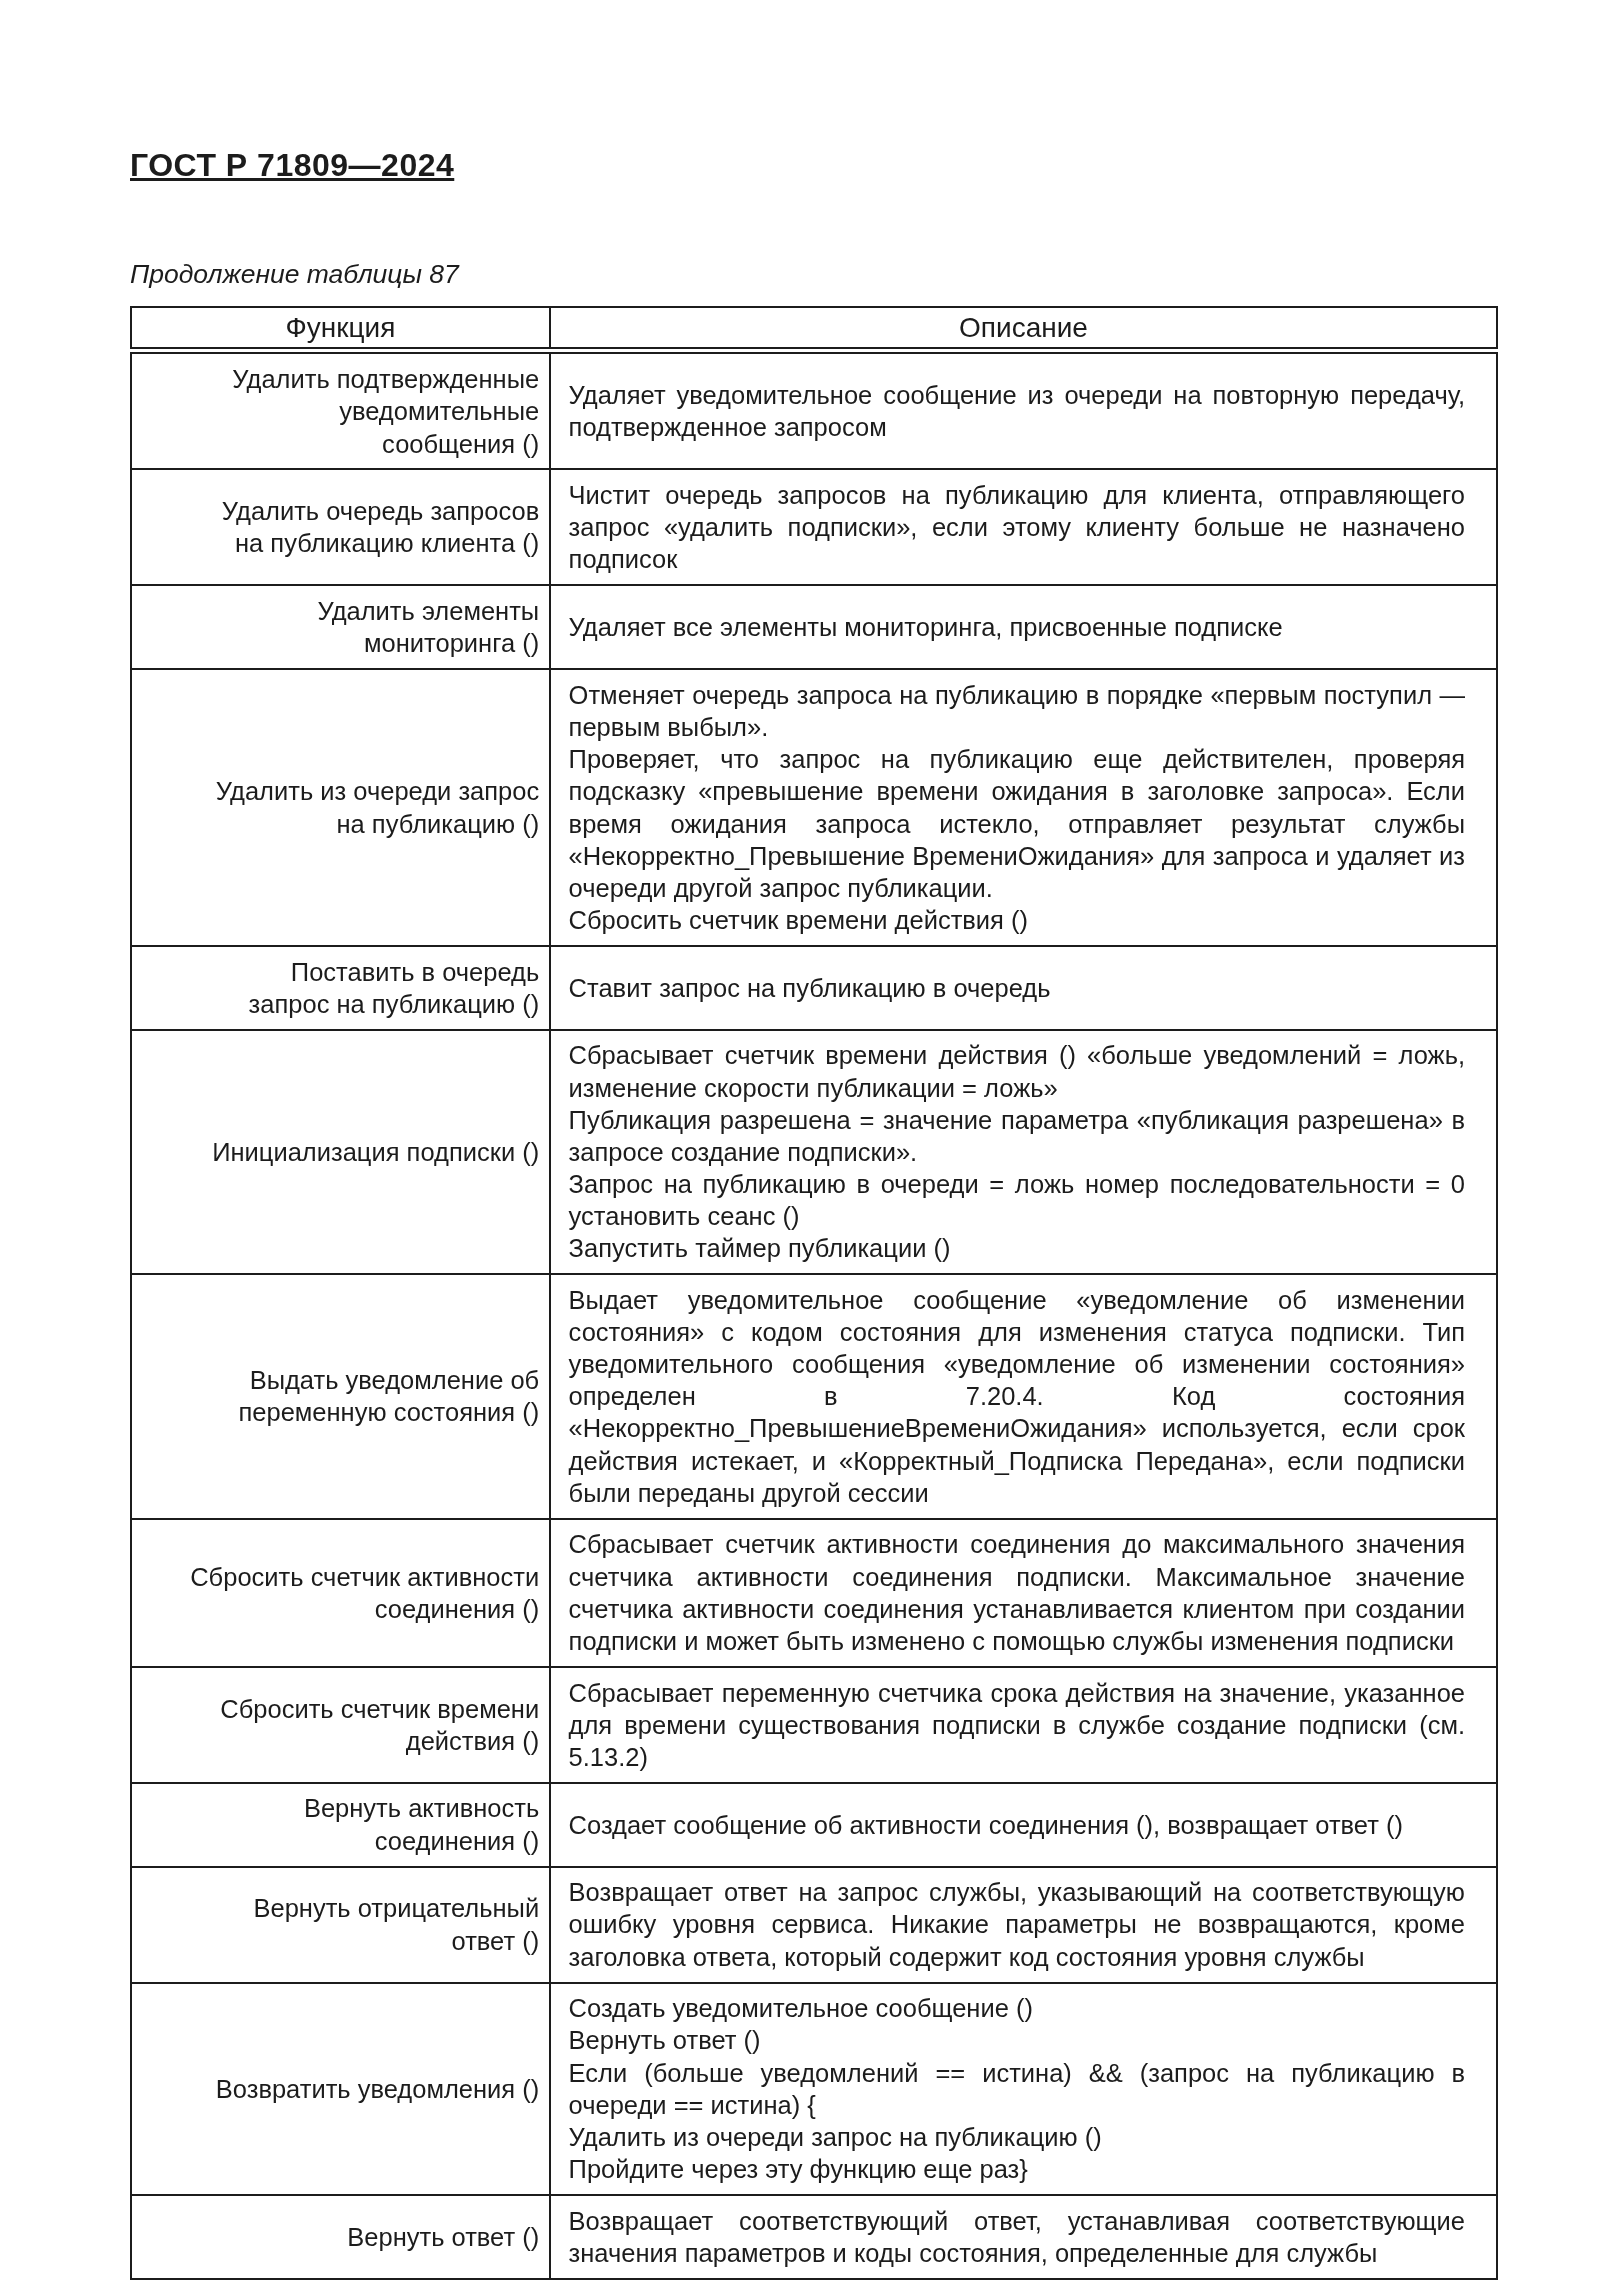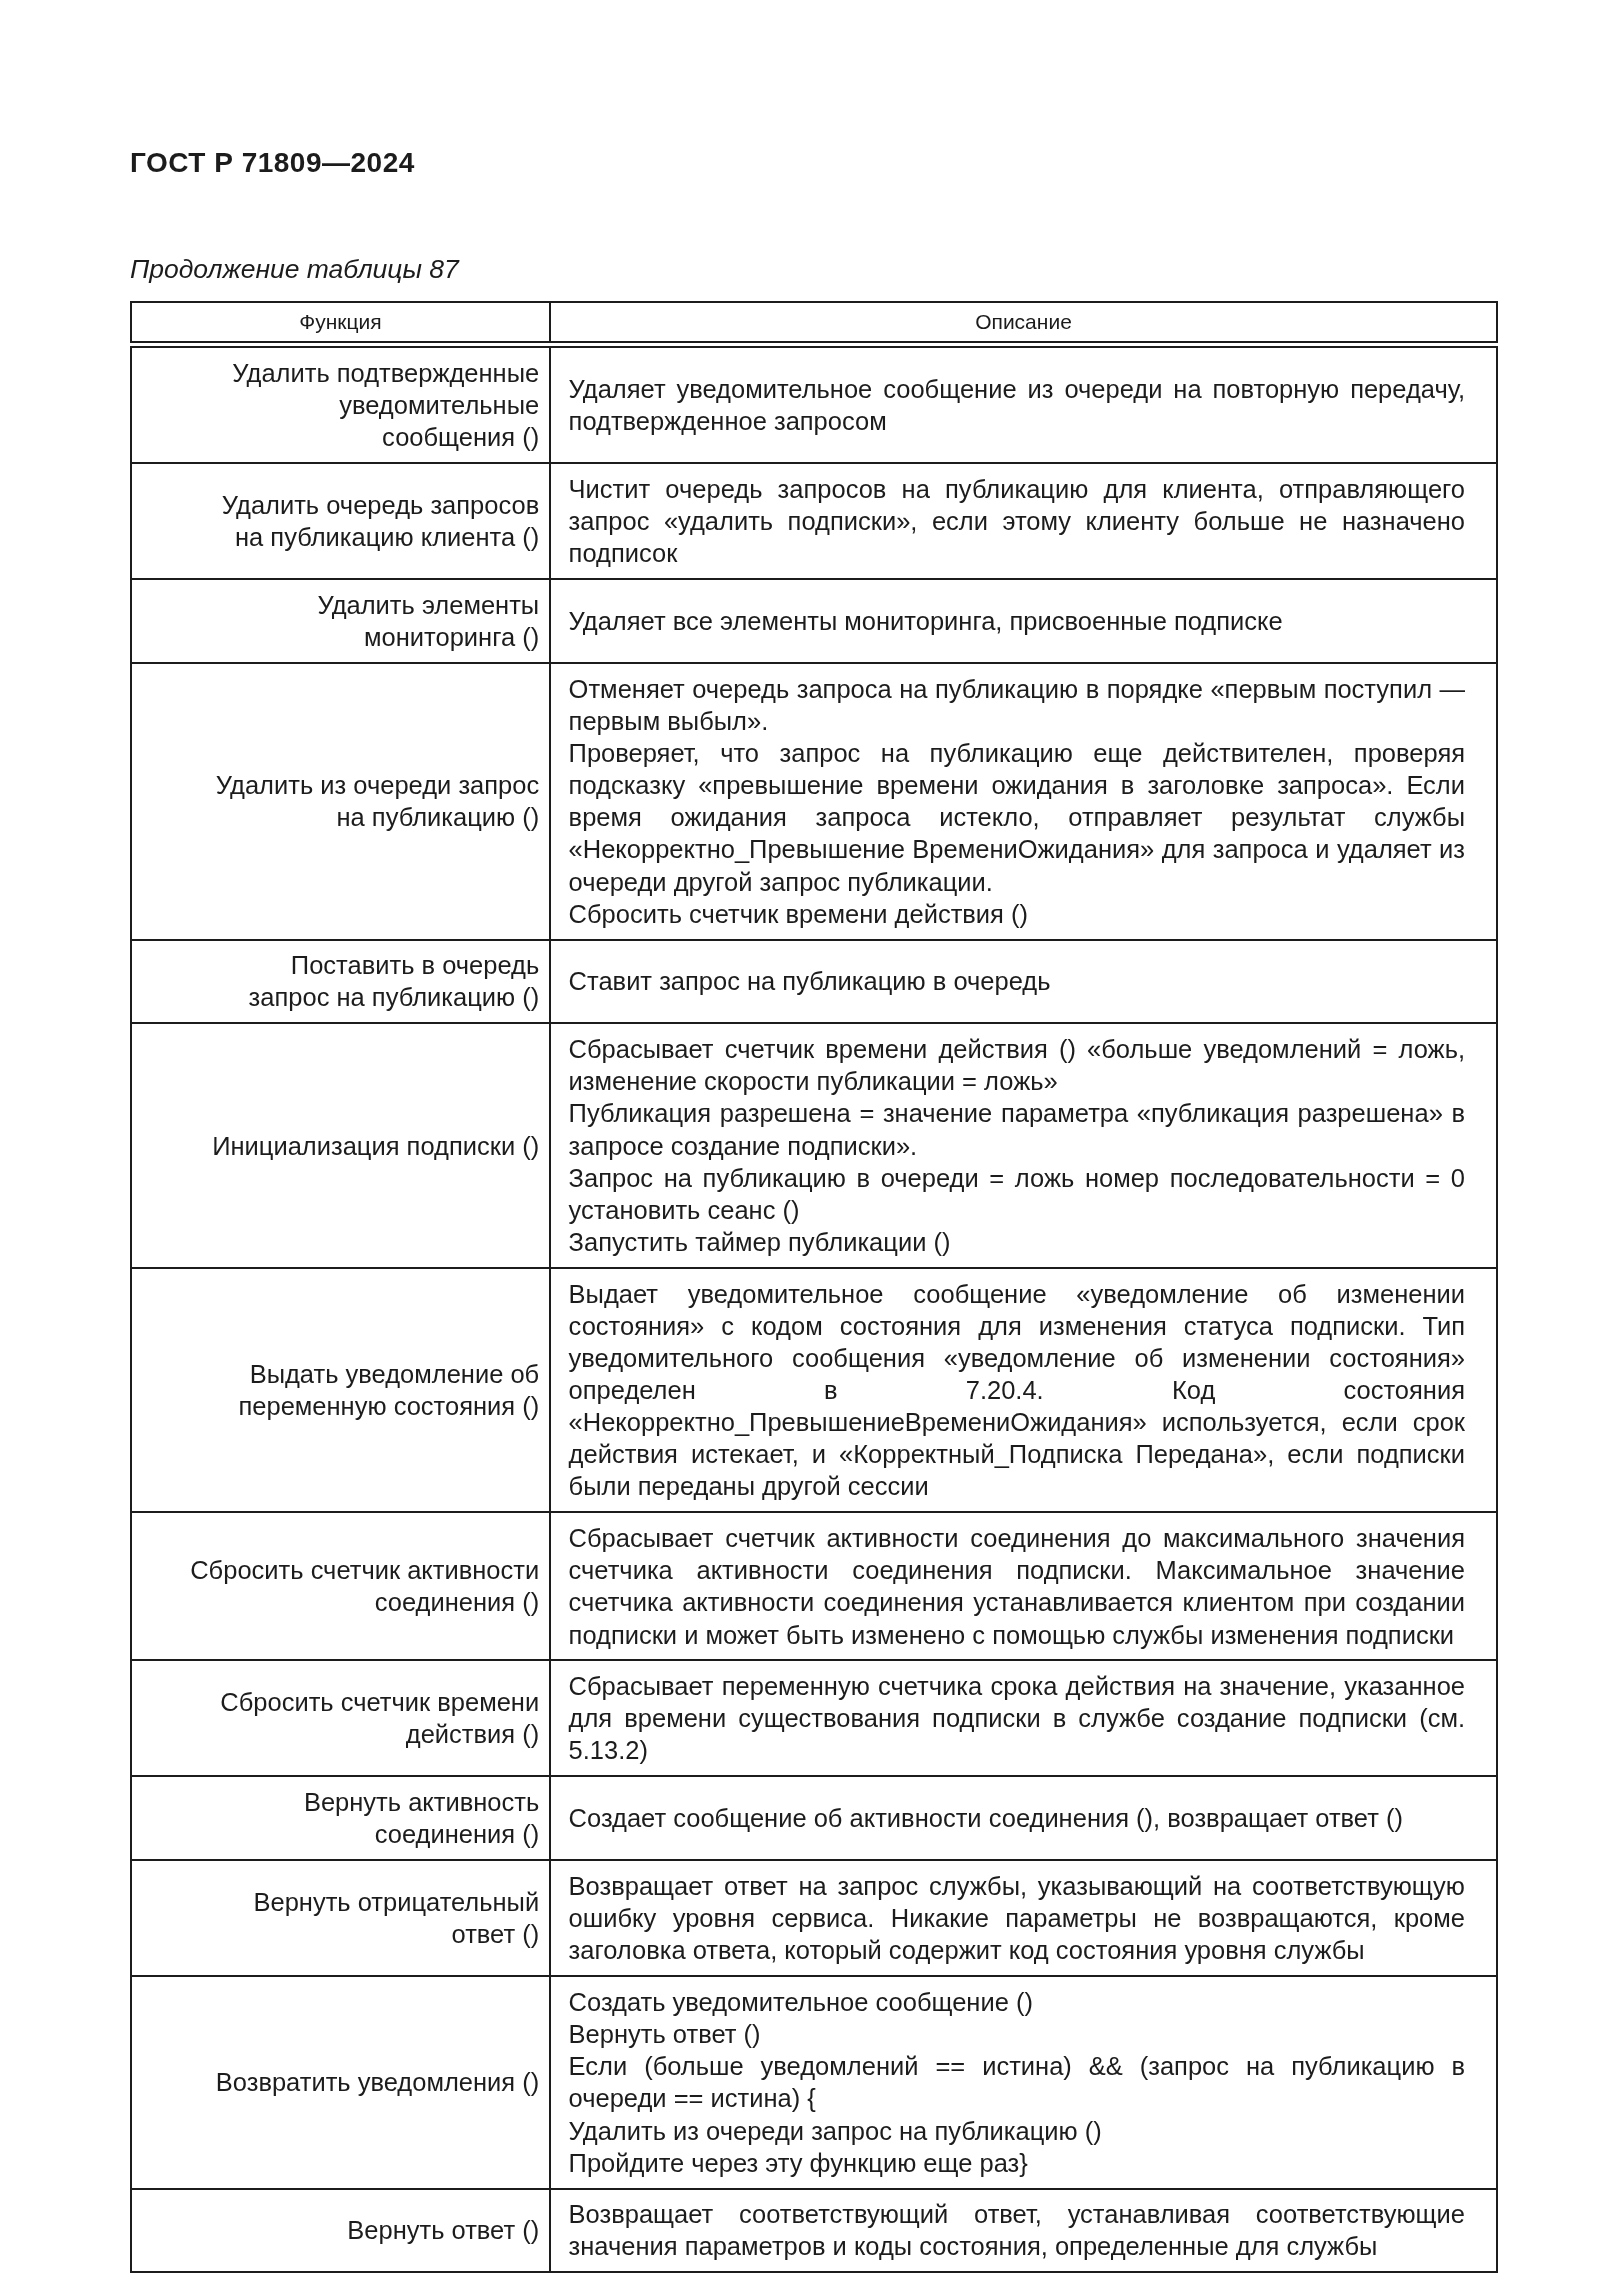--- a/index.html
+++ b/index.html
@@ -15,39 +15,40 @@
     color:var(--ink);
     position:relative;
   }
   .page{
     width:1621px;
     height:2293px;
     padding:147px 123px 0 130px;
     background:var(--paper);
   }
   .doc-header{
-    font-size:28px;
+    font-size:32px;
     font-weight:bold;
     letter-spacing:0.5px;
+    text-decoration:underline;
   }
   .table-caption{
     font-size:26.5px;
     font-style:italic;
     margin-top:75px;
     margin-bottom:15.7px;
   }
   table.gost{
     width:1368px;
     border-collapse:collapse;
     border:2.9px solid var(--ink);
     table-layout:fixed;
   }
   table.gost col.c-func{ width:419px; }
   table.gost th{
-    font-size:21px;
+    font-size:28px;
     font-weight:normal;
     height:43px;
     text-align:center;
     vertical-align:middle;
     border-bottom:7.8px double var(--ink);
     padding:3.9px 7.8px;
   }
   table.gost th:first-child{ border-right:2px solid var(--ink); }
   table.gost td{
     font-size:25.5px;

